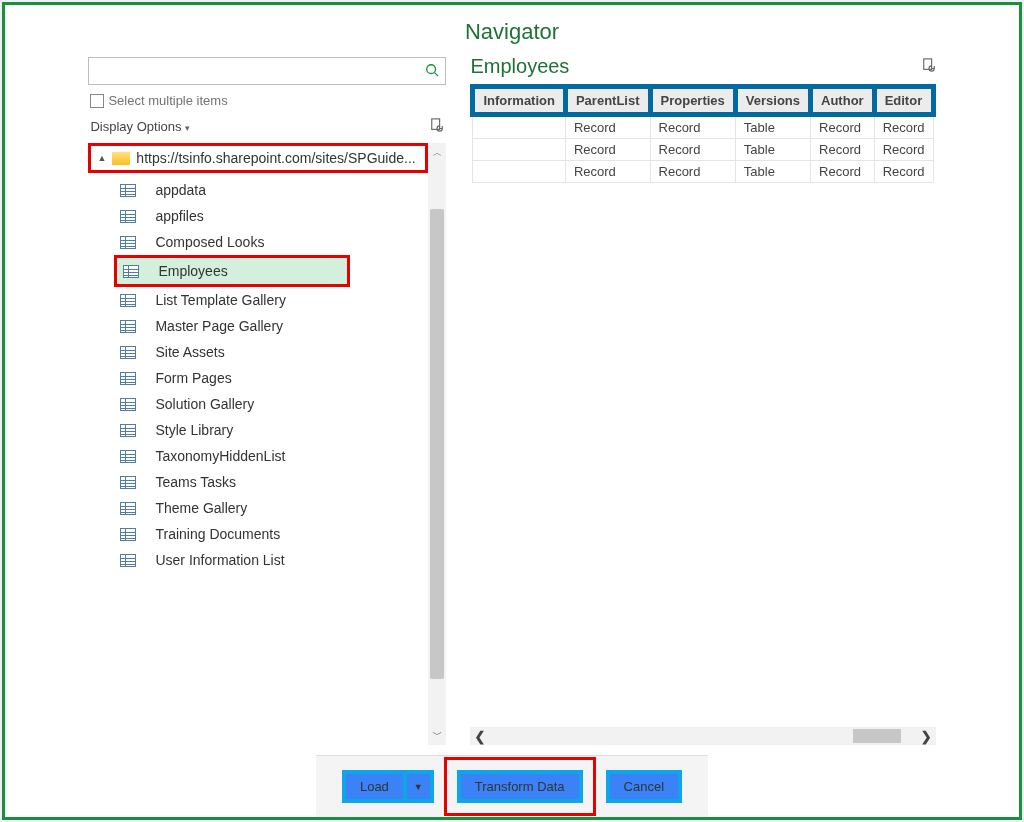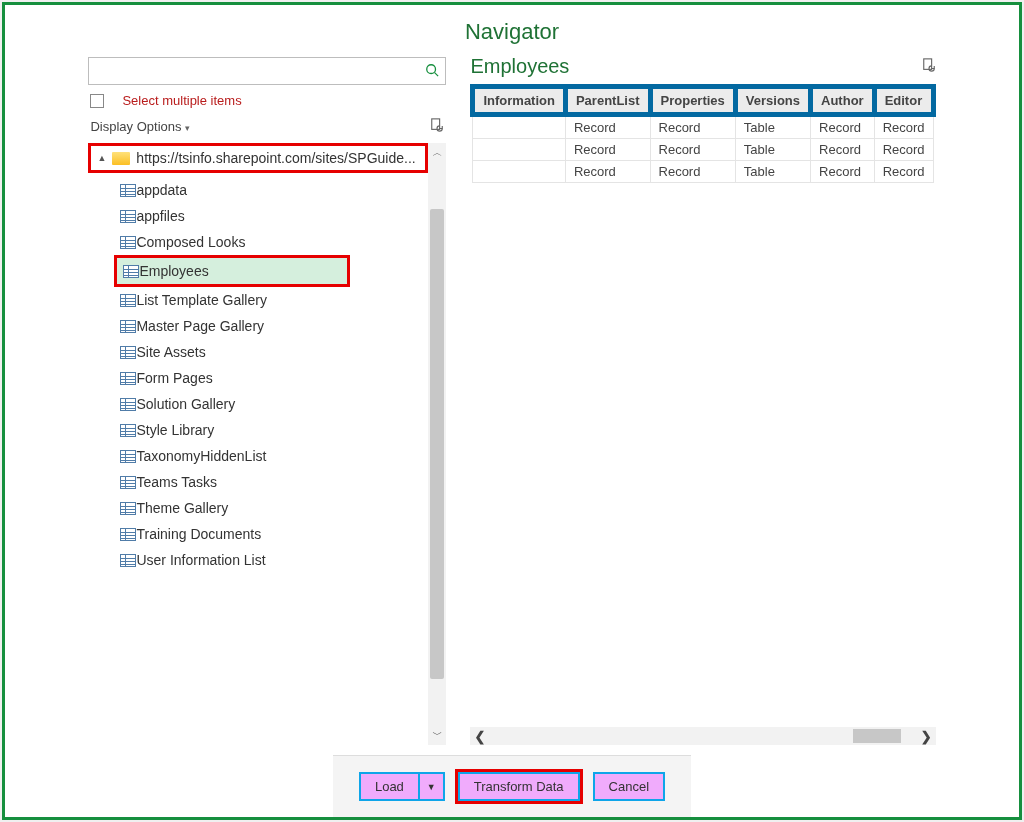--- a/index.html
+++ b/index.html
@@ -15,42 +15,42 @@
     font-size: 22px; font-weight: 300; color: #1f7235;
   }
   .content { flex: 1; display: flex; overflow: hidden; padding: 0 16px 10px; gap: 24px; }
   .left-pane { width: 358px; display: flex; flex-direction: column; }
   .right-pane { flex: 1; display: flex; flex-direction: column; padding-top: 6px; }
   
   .search-box { display: flex; align-items: center; border: 1px solid #bdbdbd; height: 28px; margin-top: 8px; padding: 0 6px; }
   .search-box input { flex: 1; border: none; outline: none; font-size: 13px; }
   .search-box .icn { color: #168f3e; font-size: 14px; }
   
-  .chk-row { display: flex; align-items: center; gap: 18px; padding: 8px 2px; font-size: 13px; color: #b91c1c; }
+  .chk-row { display: flex; align-items: center; gap: 4px; padding: 8px 2px; font-size: 13px; color: #737373; }
   .chk-row .box { width: 14px; height: 14px; border: 1px solid #888; }
   
   .disp-row { display: flex; align-items: center; justify-content: space-between; font-size: 13px; color: #444; padding: 2px 2px 8px; }
   .disp-row .arrow { font-size: 9px; color: #666; }
   .disp-row .refresh-icn { font-size: 14px; color: #666; }
   
   .tree-wrap { flex: 1; overflow: hidden; display: flex; }
   .tree { flex: 1; overflow-y: hidden; }
   .tree-root {
     display: flex; align-items: center; gap: 6px; padding: 4px 6px;
     font-size: 14px; color: #333;
   }
   .root-box { border: 3px solid #e60000; margin-bottom: 4px; }
   .caret { font-size: 9px; color: #555; }
   .folder-icn {
     width: 18px; height: 13px; background: linear-gradient(#ffe17a, #fbbf24);
     border-radius: 1px; position: relative;
   }
   .tree-items { padding-left: 26px; }
   .tree-item {
-    display: flex; align-items: center; gap: 0; padding: 5px 6px;
+    display: flex; align-items: center; gap: 19px; padding: 5px 6px;
     font-size: 14px; color: #333; cursor: pointer;
   }
   .tree-item .table-icn {
     width: 16px; height: 13px; border: 1px solid #507ca8;
     background: #fff; position: relative;
   }
   .tree-item .table-icn::before, .tree-item .table-icn::after {
     content: ""; position: absolute; background:#507ca8;
   }
   .tree-item .table-icn::before { left: 4px; top: 0; width: 1px; height: 100%; }
@@ -72,25 +72,25 @@
   
   .hscroll { margin-top: auto; height: 18px; background: #f2f2f2; display: flex; align-items: center; justify-content: space-between; padding: 0 4px; }
   .hscroll .arr { font-size: 13px; color: #444; font-weight: 600; cursor: pointer; }
   .hscroll .htrack { flex:1; height: 14px; margin: 0 8px; position: relative; }
   .hscroll .hthumb { position: absolute; right: 12px; top: 0; width: 48px; height: 14px; background: #c7c7c7; }
   
   .footer {
     height: 62px; background: #f4f4f4; border-top: 1px solid #ddd;
     display: flex; align-items: center; justify-content: flex-end; gap: 10px; padding: 0 26px;
   }
-  .btn { background:#f0abfc; border:2px solid #0ea5e9; padding:5px 14px; font-size:13px; color:#333; cursor:pointer; }
+  .btn { background:#3b82f6; border:4px solid #0ea5e9; padding:5px 14px; font-size:13px; color:#333; cursor:pointer; }
   .btn-split { display:flex; }
   .btn-split .btn { border-radius:0; }
   .btn-split .drop { padding:5px 7px; border-left:none; font-size:9px; display:flex; align-items:center; }
-  .transform-box { border:3px solid #e60000; padding:0; }
+  .transform-box { border:3px solid #e60000; padding:10px; }
 </style>
 </head>
 <body>
 
 <div class="window">
   <div class="title">Navigator</div>
 
   <div class="content">
 
     <div class="left-pane">

